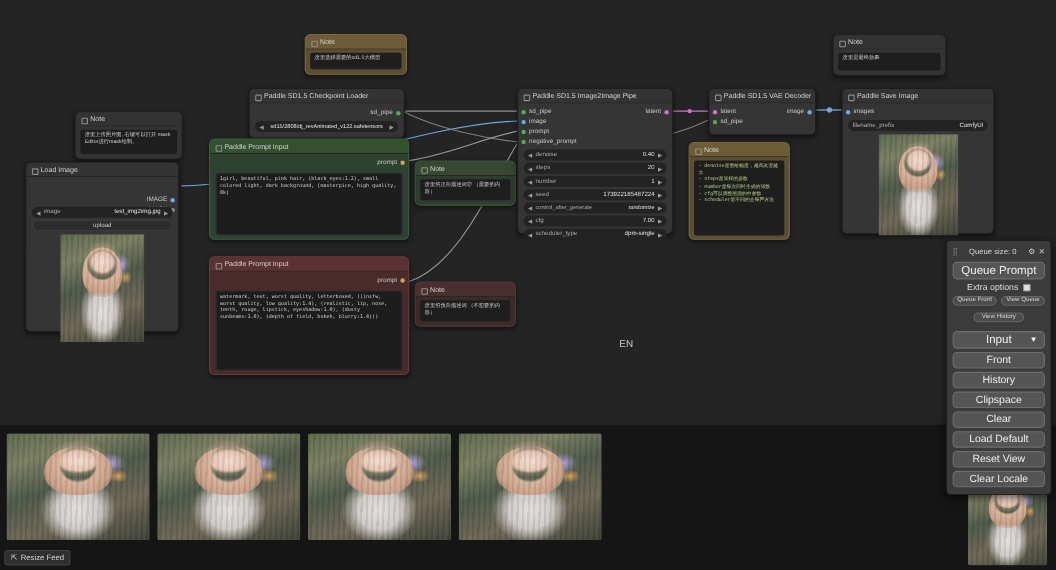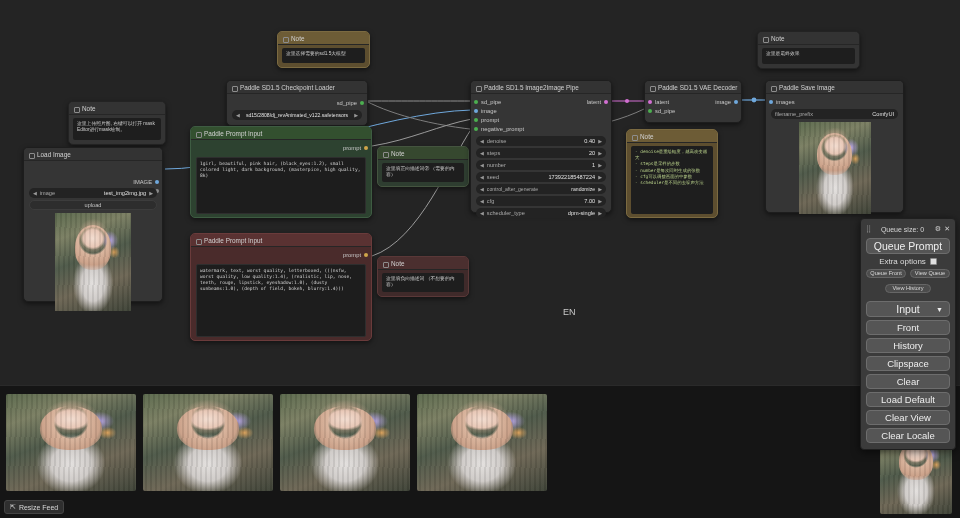--- a/index.html
+++ b/index.html
@@ -486,21 +486,21 @@
 
     <div class="mp-btn big mp-save">
       <span>Input</span>
       <span class="caret">▼</span>
     </div>
     <div class="mp-btn">Front</div>
     <div class="mp-btn">History</div>
     <div class="mp-btn">Clipspace</div>
     <div class="mp-btn">Clear</div>
     <div class="mp-btn">Load Default</div>
-    <div class="mp-btn">Clear View</div>
+    <div class="mp-btn">Reset View</div>
     <div class="mp-btn">Clear Locale</div>
   </div>
 
   <div id="feed">
     <div class="feed-inner">
       <div class="feed-item">
           <div class="art">
             <div class="hair"></div>
           </div>
         </div>

